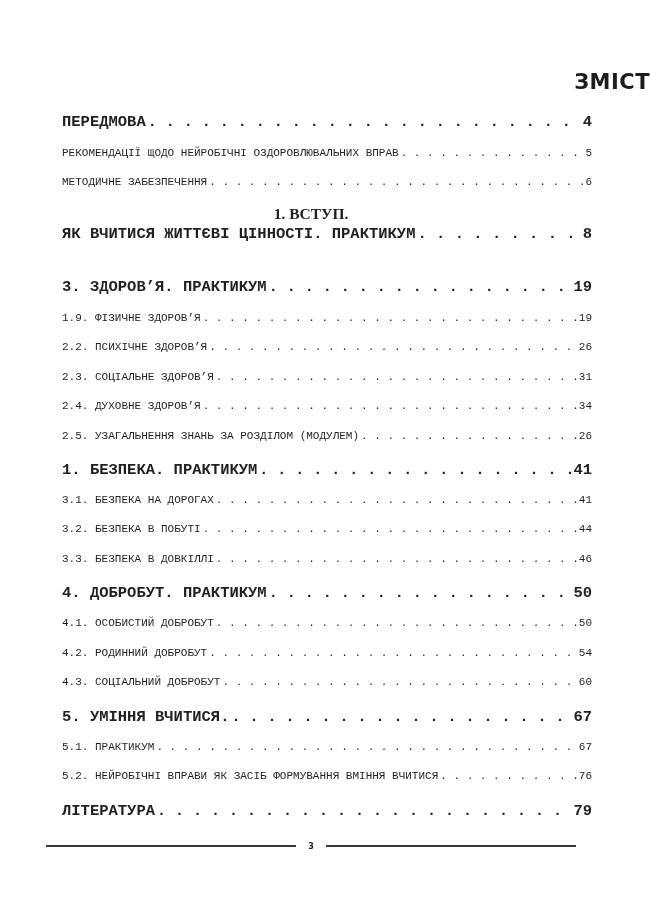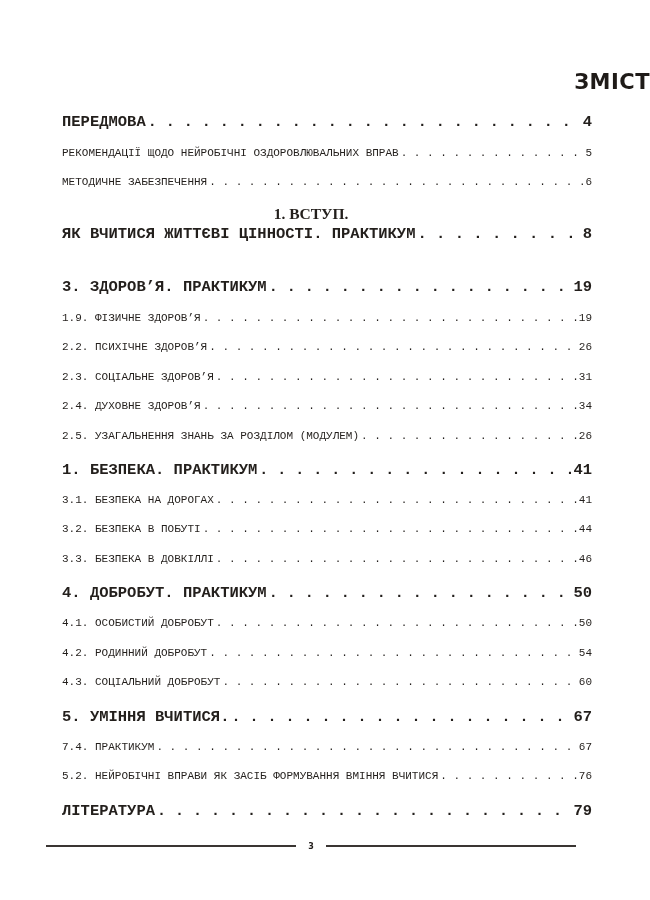--- a/index.html
+++ b/index.html
@@ -127,21 +127,21 @@
     <span class="dots"></span>
     <span class="pg">60</span>
   </div>
 
   <div class="row major" style="top:708px">
     <span class="lbl">5. УМІННЯ ВЧИТИСЯ.</span>
     <span class="dots"></span>
     <span class="pg">67</span>
   </div>
   <div class="row minor" style="top:741px">
-    <span class="lbl">7.4. ПРАКТИКУМ</span>
+    <span class="lbl">5.1. ПРАКТИКУМ</span>
     <span class="dots"></span>
     <span class="pg">67</span>
   </div>
   <div class="row minor" style="top:770px">
     <span class="lbl">5.2. НЕЙРОБІЧНІ ВПРАВИ ЯК ЗАСІБ ФОРМУВАННЯ ВМІННЯ ВЧИТИСЯ</span>
     <span class="dots"></span>
     <span class="pg">76</span>
   </div>
 
   <div class="row major" style="top:802px">

